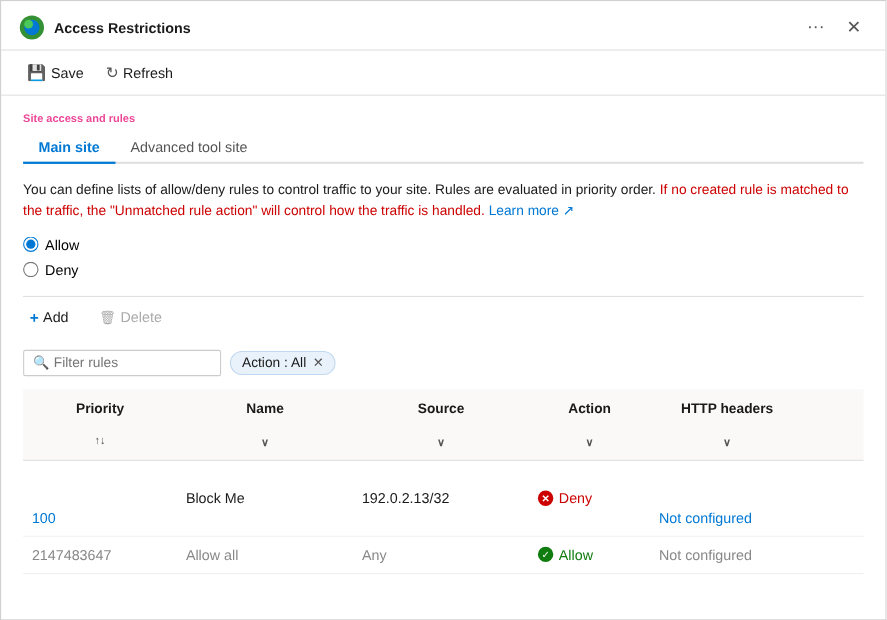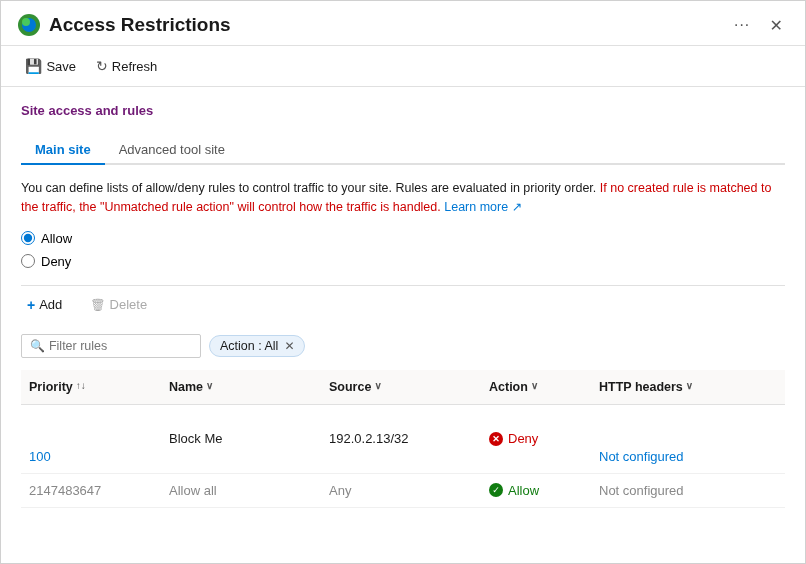--- a/index.html
+++ b/index.html
@@ -24,21 +24,21 @@
       position: relative;
     }
     .title-bar {
       display: flex;
       align-items: center;
       padding: 12px 16px 8px 16px;
       border-bottom: 1px solid #e0e0e0;
       gap: 8px;
     }
     .title-text {
-      font-size: 19px;
+      font-size: 13px;
       font-weight: 600;
       color: #1a1a1a;
       flex: 1;
     }
     .title-more {
       color: #555;
       font-size: 16px;
       cursor: pointer;
       padding: 2px 6px;
     }
@@ -73,23 +73,23 @@
       font-size: 14px;
       color: #555;
     }
     .content {
       flex: 1;
       padding: 16px 20px;
       overflow-y: auto;
     }
     .section-title {
       font-weight: 600;
-      font-size: 13px;
-      color: #701a75;
-      margin-bottom: 18px;
+      font-size: 10px;
+      color: #ec4899;
+      margin-bottom: 6px;
     }
     .tabs {
       display: flex;
       gap: 0;
       margin-bottom: 14px;
       border-bottom: 2px solid #e0e0e0;
     }
     .tab {
       padding: 6px 14px;
       cursor: pointer;
@@ -217,21 +217,23 @@
       background: #faf9f8;
       border-bottom: 1px solid #e0e0e0;
       padding: 6px 0;
     }
     .th {
       font-size: 12.5px;
       font-weight: 600;
       color: #1a1a1a;
       padding: 4px 8px;
       display: flex;
-      gap: 3px;
+      align-items: center;
+      gap: 18px;
+      flex-direction: column;
     }
     .sort-icon { color: #555; font-size: 10px; }
     .table-row {
       display: grid;
       grid-template-columns: 140px 160px 160px 110px 140px;
       border-bottom: 1px solid #f0f0f0;
       padding: 2px 0;
     }
     .td {
       padding: 7px 8px;

